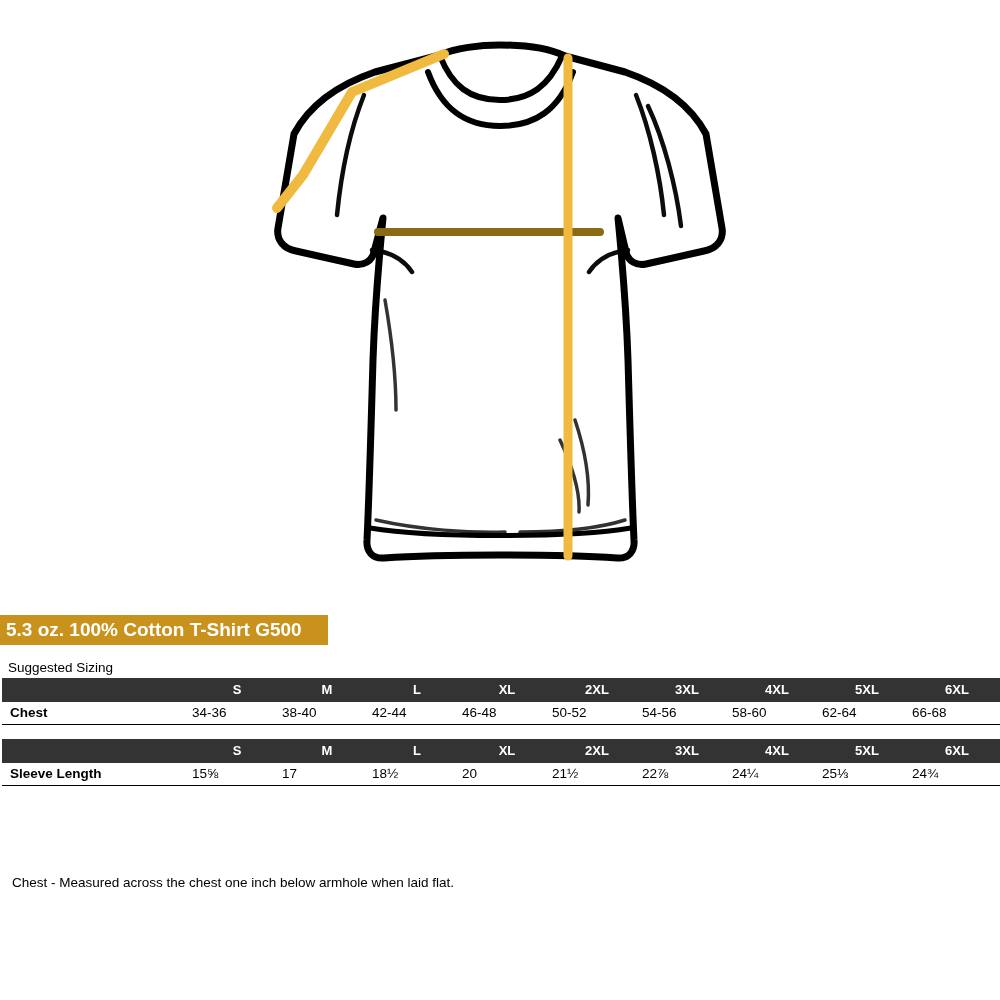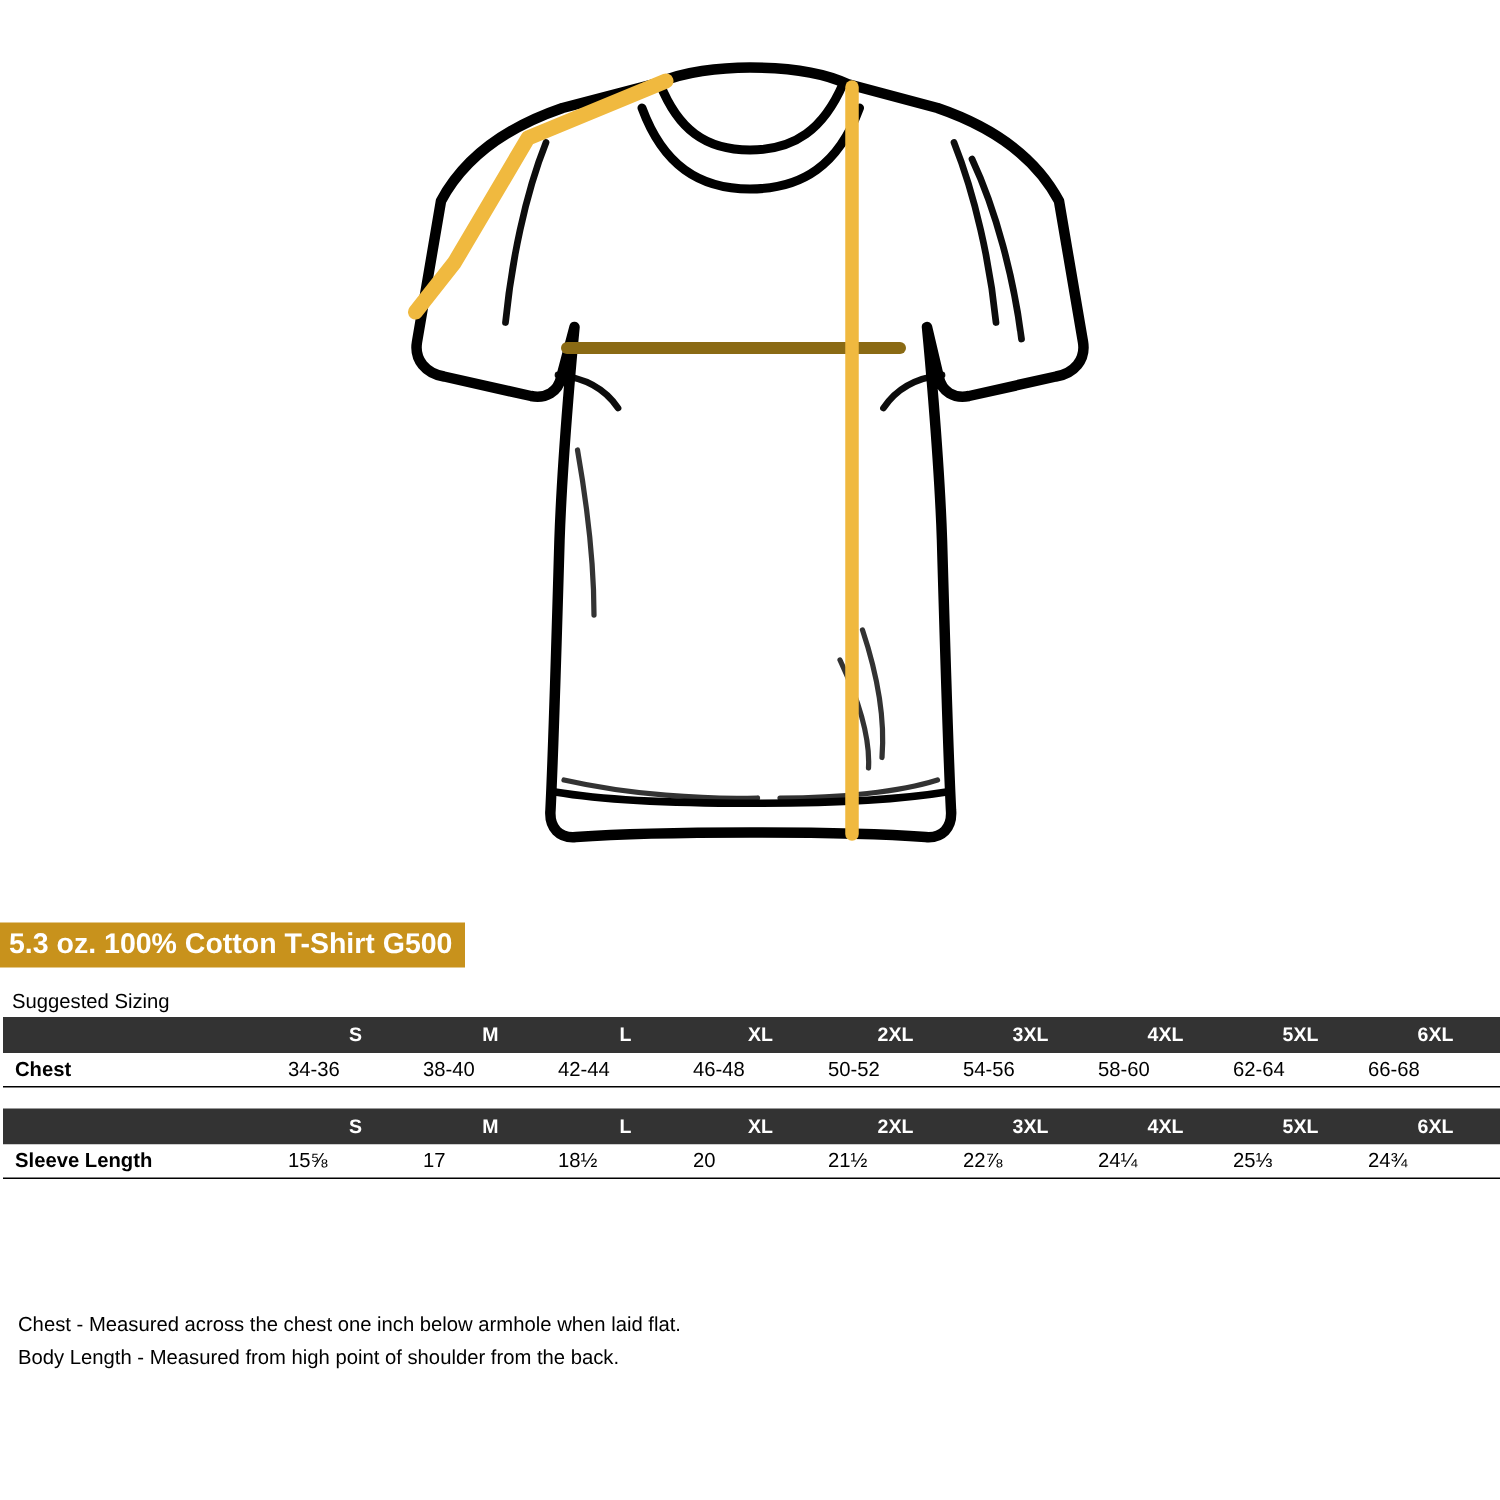--- a/index.html
+++ b/index.html
@@ -27,21 +27,21 @@
   
   #title-banner {
     position: absolute;
     left: 0; top: 615px;
     height: 30px;
     background: #c8921c;
     color: #ffffff;
     font-size: 19px;
     font-weight: bold;
     line-height: 30px;
-    padding: 0 8px 0 6px;
+    padding: 0 26px 0 6px;
     white-space: nowrap;
   }
 
   
   #tables {
     position: absolute;
     left: 2px; top: 660px;
     width: 1000px;
   }
   .caption {
@@ -262,16 +262,15 @@
           <td>24¼</td>
           <td>25⅓</td>
           <td>24¾</td>
         </tr>
       </tbody>
     </table>
   </div>
 
   <div id="notes">
     <p>Chest - Measured across the chest one inch below armhole when laid flat.</p>
-    <p>Body Length - Measured from high point of shoulder from the back.</p>
   </div>
 
 </div>
 
 </body></html>

